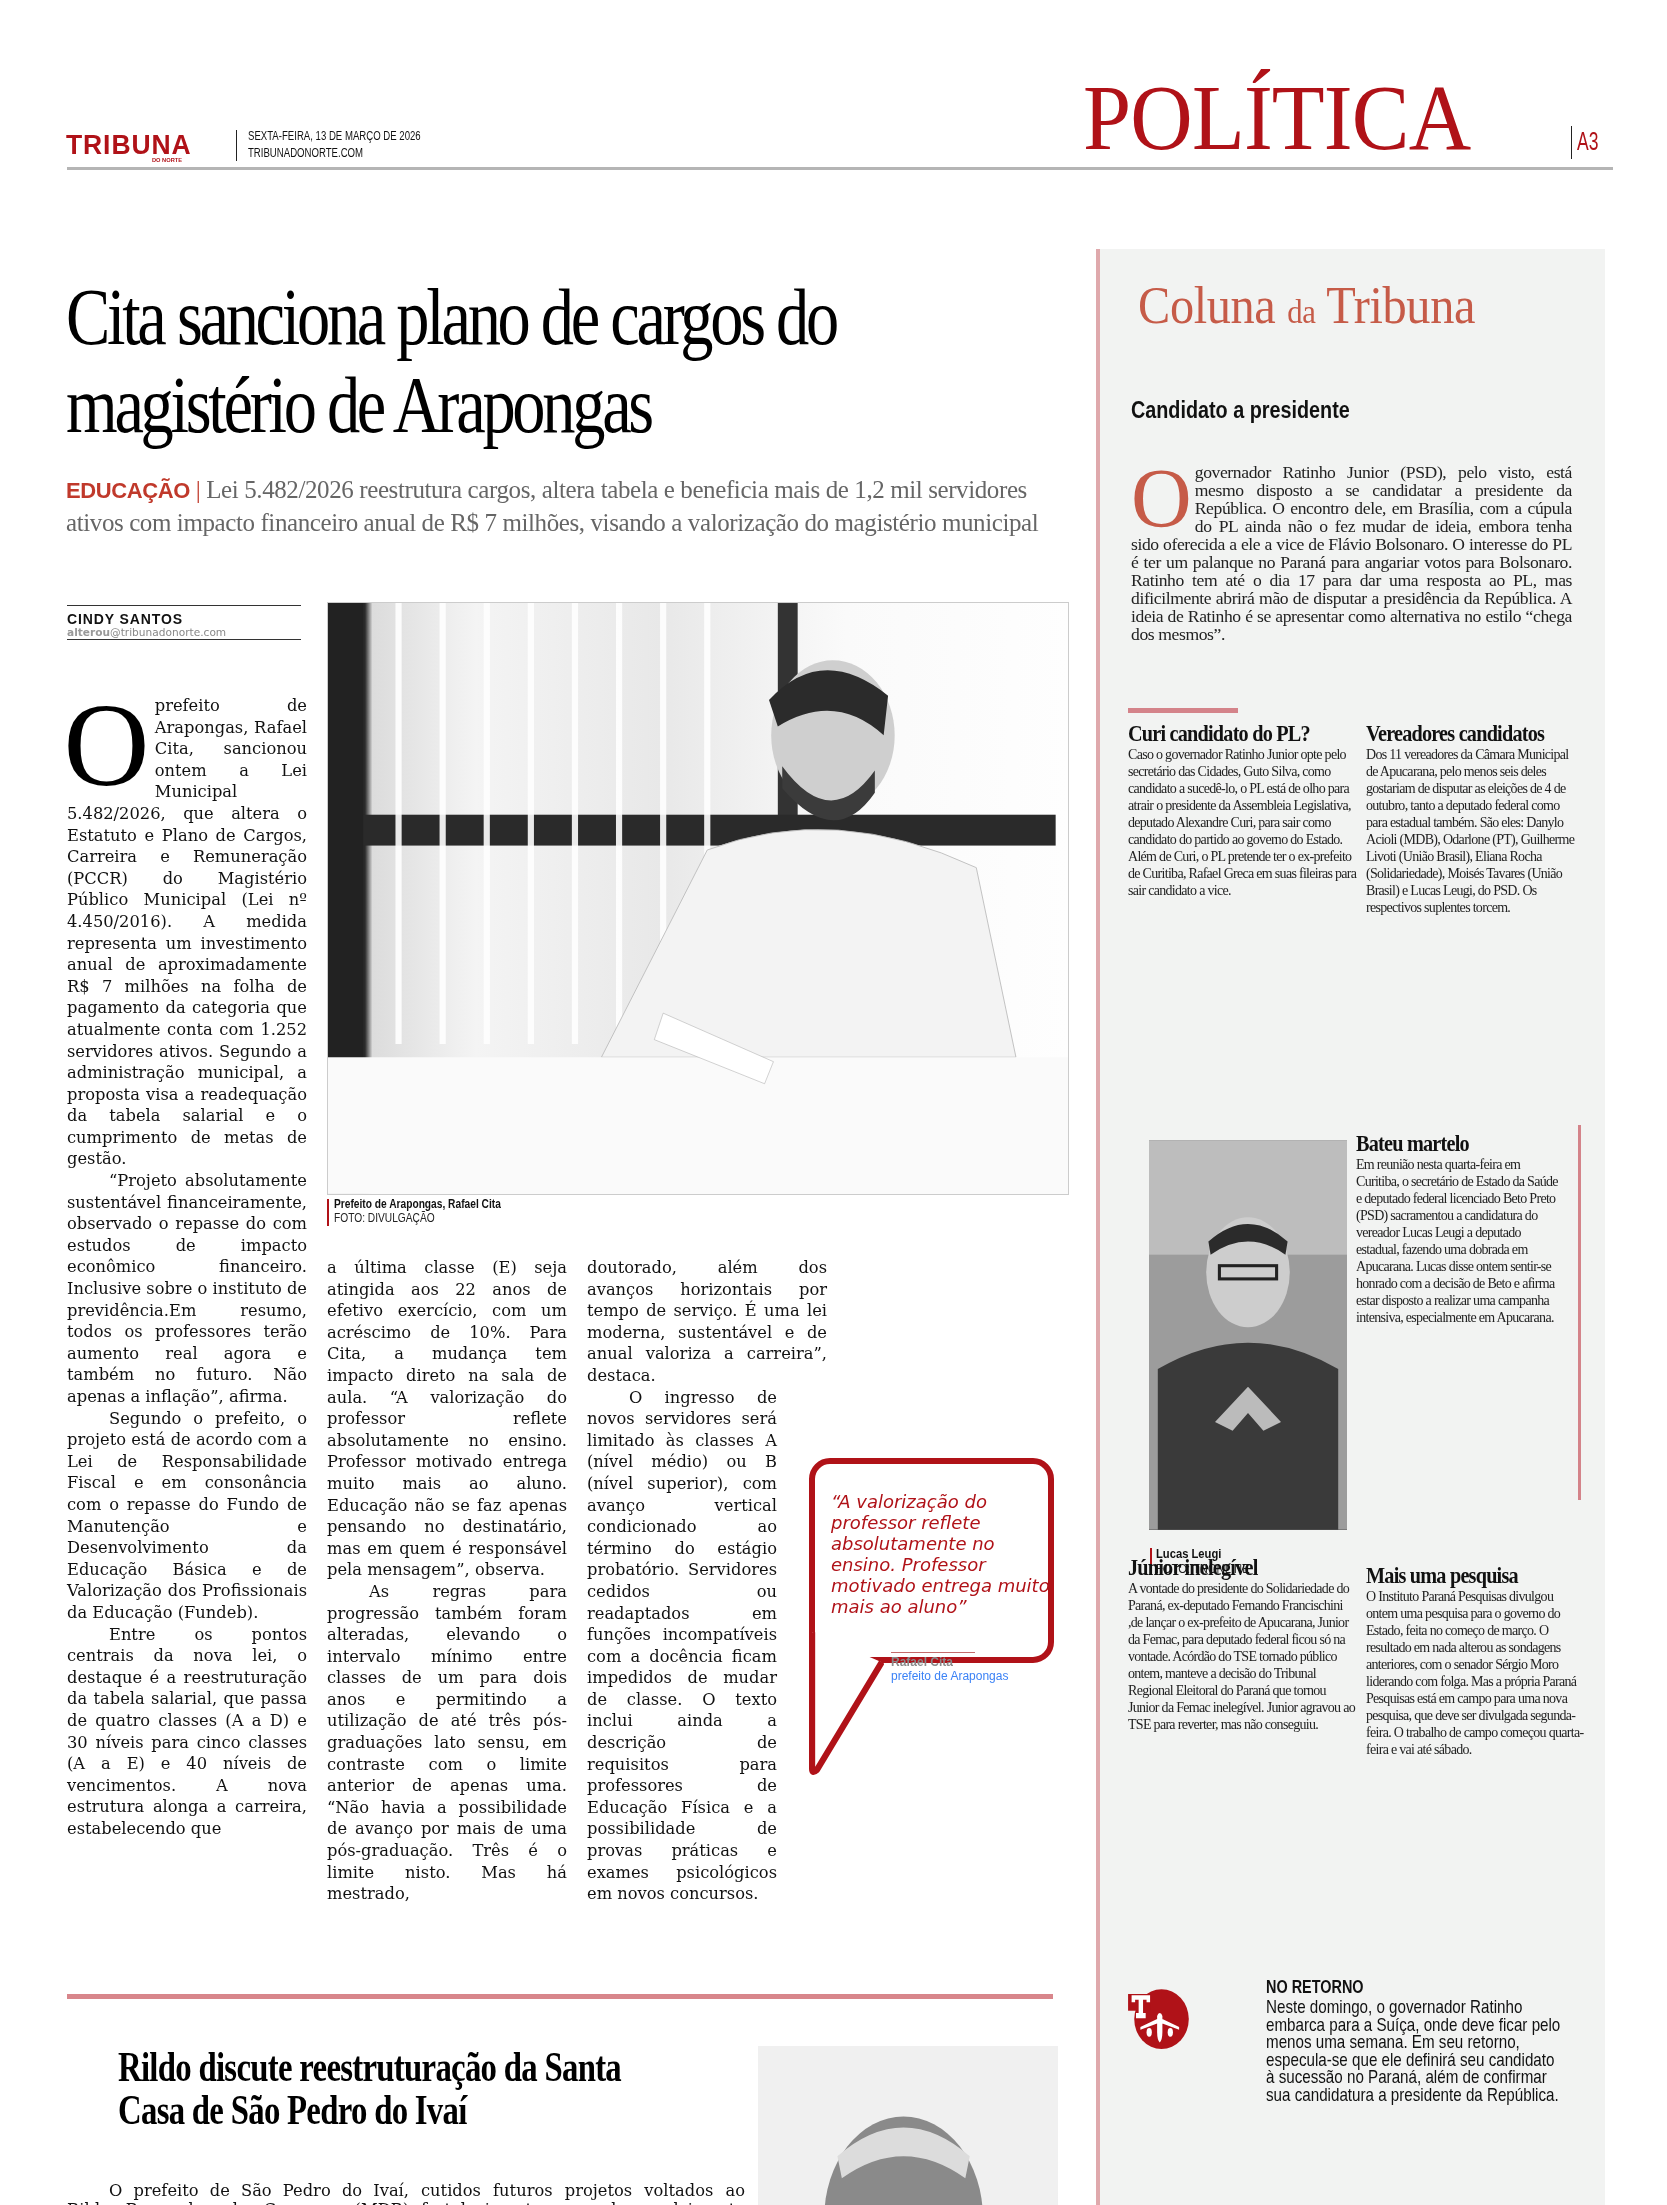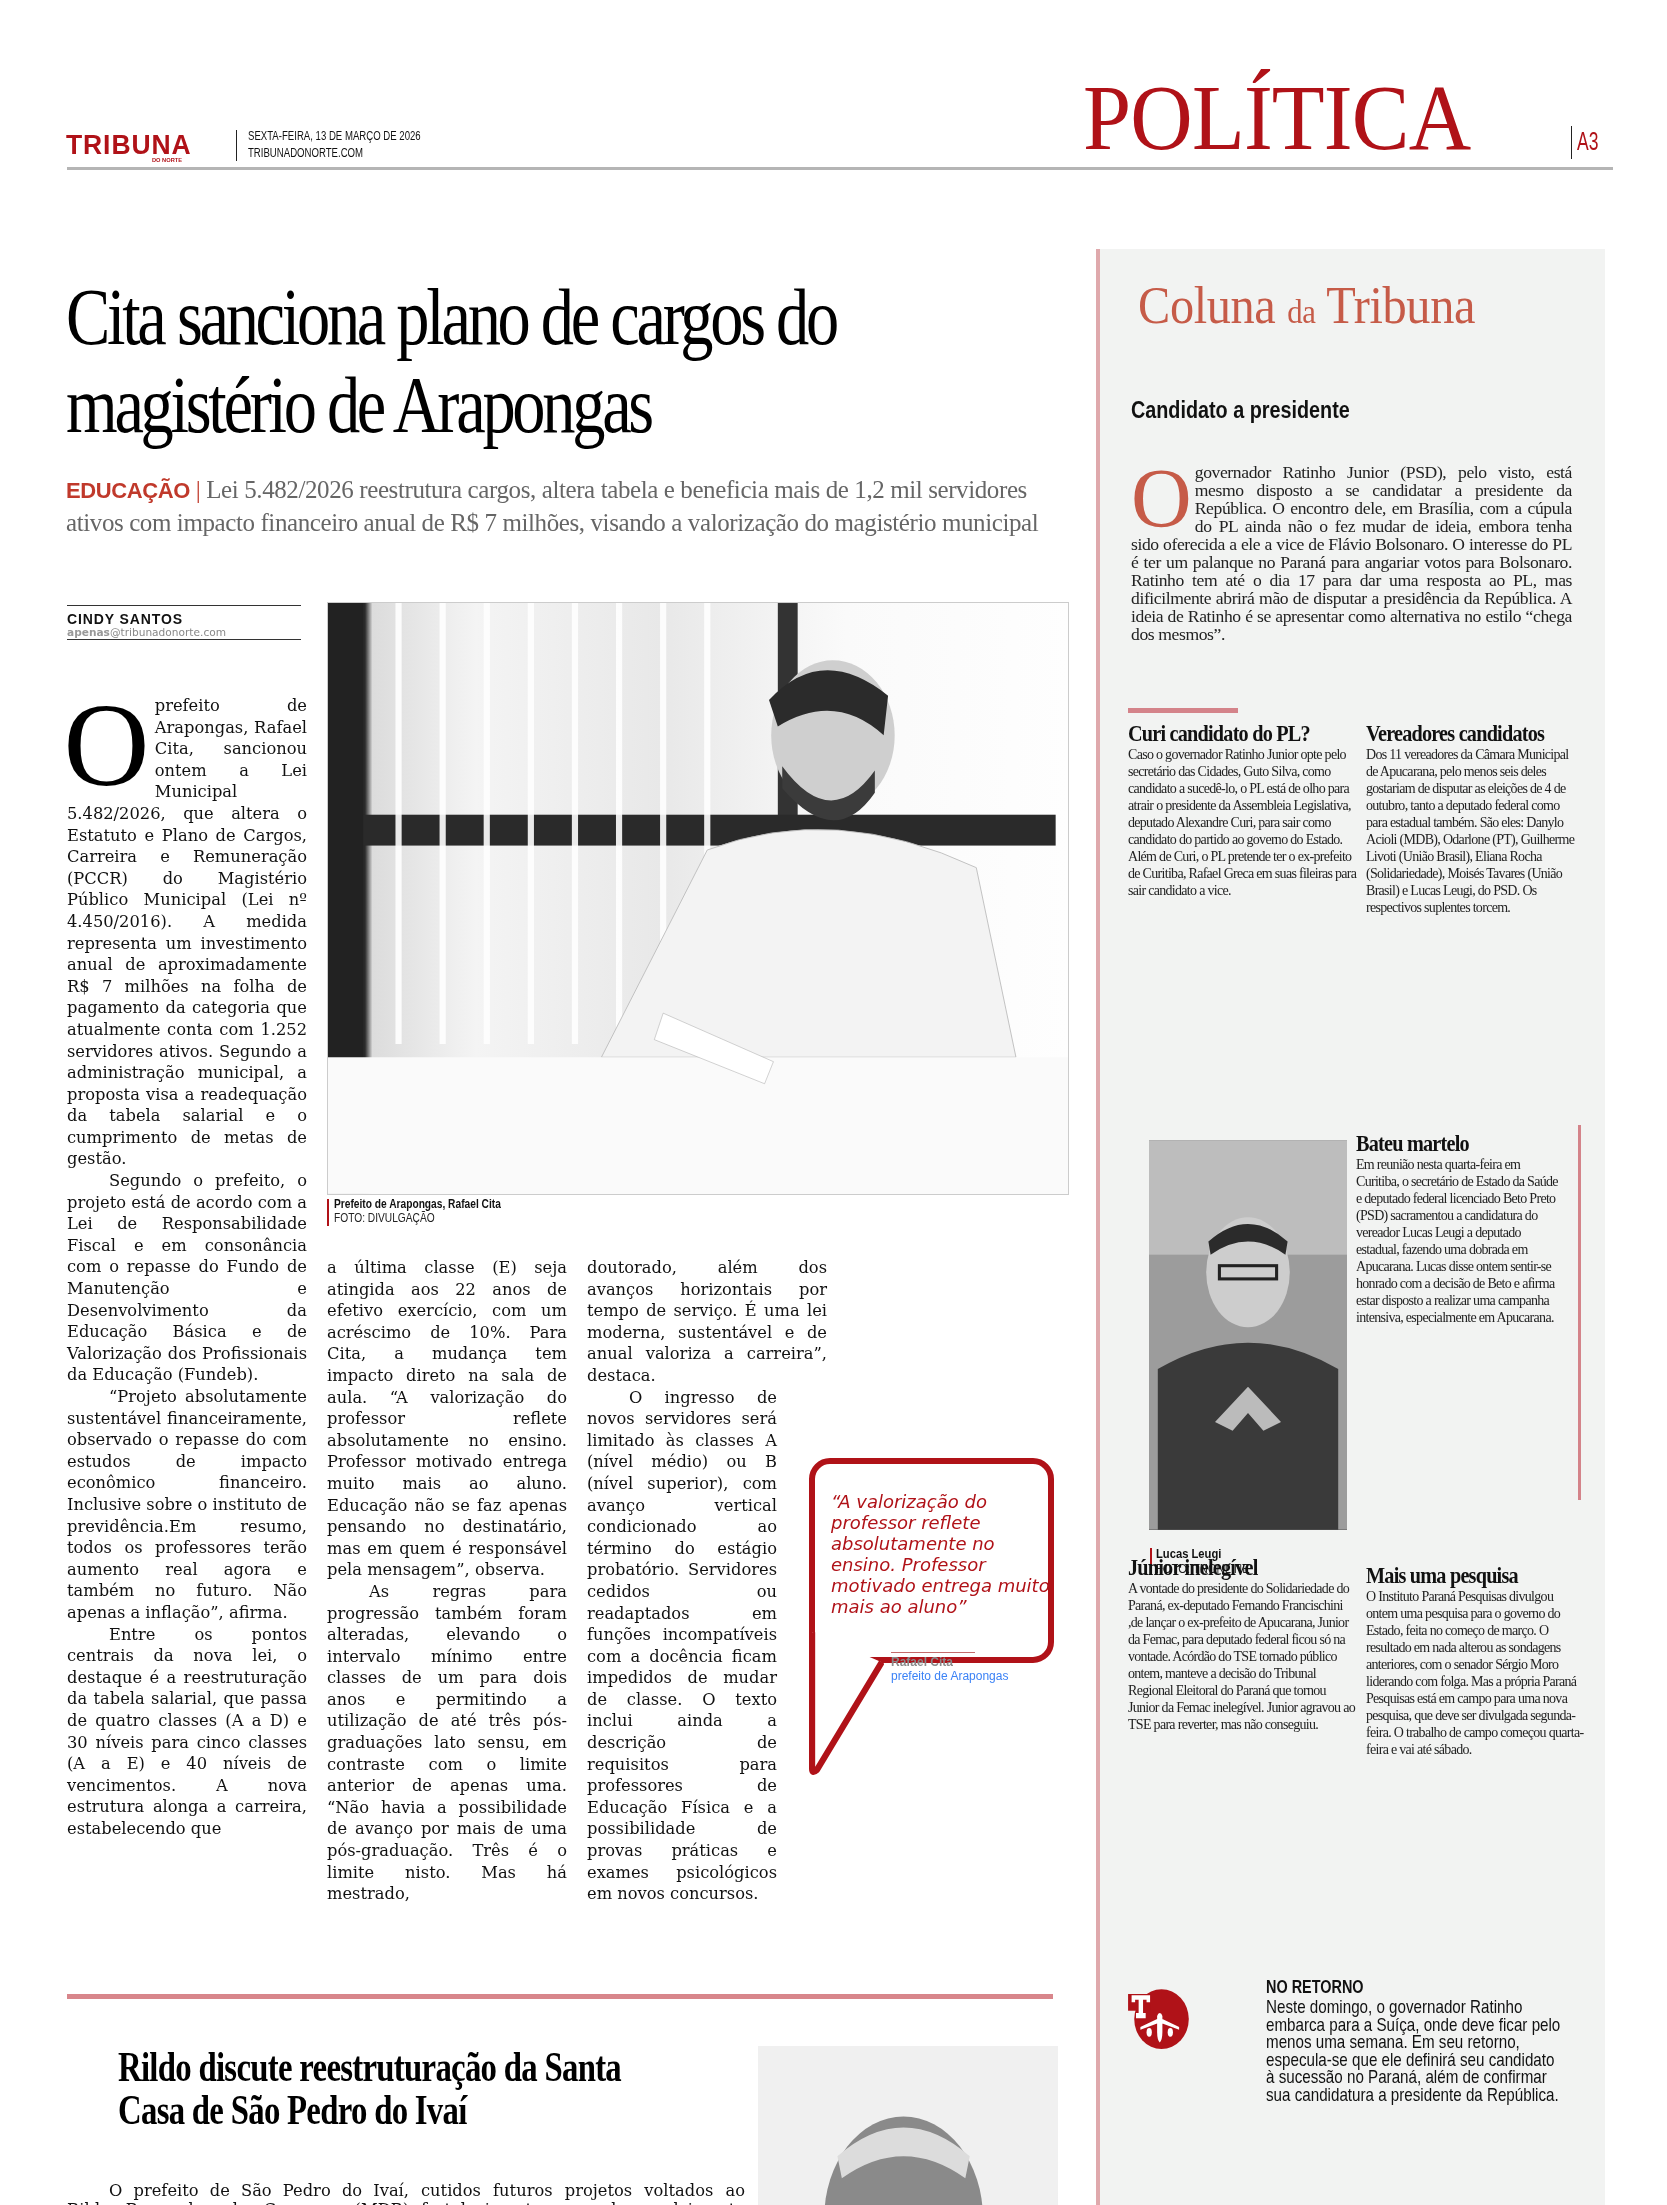--- a/index.html
+++ b/index.html
@@ -90,21 +90,21 @@
 
 <h1 class="abs headline" style="margin:0">Cita sanciona plano de cargos do magistério de Arapongas</h1>
 <div class="abs deck">
   <span class="kicker">EDUCAÇÃO</span>
   <span class="bar"> | </span>
   <span>Lei 5.482/2026 reestrutura cargos, altera tabela e beneficia mais de 1,2 mil servidores ativos com impacto financeiro anual de R$ 7 milhões, visando a valorização do magistério municipal</span>
 </div>
 
 <div class="abs by-rule1"></div>
 <div class="abs by-name">CINDY SANTOS</div>
-<div class="abs by-mail"><b>apenas</b><span>@tribunadonorte.com</span></div>
+<div class="abs by-mail"><b>alterou</b><span>@tribunadonorte.com</span></div>
 <div class="abs by-rule2"></div>
 
 <div class="abs photo1">
   <svg width="740" height="591" viewBox="0 0 1678 1340">
     <rect x="0" y="0" width="80" height="1340" fill="#222"></rect>
     <rect x="1020" y="0" width="45" height="560" fill="#333"></rect>
     <rect x="80" y="480" width="1570" height="70" fill="#2a2a2a"></rect>
     <g stroke="#fff" stroke-width="14" opacity="0.9">
       <line x1="160" y1="0" x2="160" y2="1000"></line>
         <line x1="260" y1="0" x2="260" y2="1000"></line>
@@ -122,22 +122,22 @@
     <rect x="0" y="1030" width="1678" height="310" fill="#fafafa"></rect>
     <path d="M760 930 L1010 1040 L990 1090 L740 990 Z" fill="#ffffff" stroke="#999"></path>
   </svg>
 </div>
 <div class="abs caption-bar" style="left:327px;top:1199px;height:27px;"></div>
 <div class="abs caption-title" style="left:334px;top:1197px;">Prefeito de Arapongas, Rafael Cita</div>
 <div class="abs caption-credit" style="left:334px;top:1211px;">FOTO: DIVULGAÇÃO</div>
 
 <div class="abs col" style="left:67px;top:695px;width:240px;">
   <p class="noind"><span class="dropcap">O</span><span>prefeito de Arapongas, Rafael Cita, sancionou ontem a Lei Municipal 5.482/2026, que altera o Estatuto e Plano de Cargos, Carreira e Remuneração (PCCR) do Magistério Público Municipal (Lei nº 4.450/2016). A medida representa um investimento anual de aproximadamente R$ 7 milhões na folha de pagamento da categoria que atualmente conta com 1.252 servidores ativos. Segundo a administração municipal, a proposta visa a readequação da tabela salarial e o cumprimento de metas de gestão.</span></p>
+  <p>“Projeto absolutamente sustentável financeiramente, observado o repasse do com estudos de impacto econômico financeiro. Inclusive sobre o instituto de previdência.Em resumo, todos os professores terão aumento real agora e também no futuro. Não apenas a inflação”, afirma.</p>
   <p>Segundo o prefeito, o projeto está de acordo com a Lei de Responsabilidade Fiscal e em consonância com o repasse do Fundo de Manutenção e Desenvolvimento da Educação Básica e de Valorização dos Profissionais da Educação (Fundeb).</p>
-  <p>“Projeto absolutamente sustentável financeiramente, observado o repasse do com estudos de impacto econômico financeiro. Inclusive sobre o instituto de previdência.Em resumo, todos os professores terão aumento real agora e também no futuro. Não apenas a inflação”, afirma.</p>
   <p>Entre os pontos centrais da nova lei, o destaque é a reestruturação da tabela salarial, que passa de quatro classes (A a D) e 30 níveis para cinco classes (A a E) e 40 níveis de vencimentos. A nova estrutura alonga a carreira, estabelecendo que</p>
 </div>
 <div class="abs col" style="left:327px;top:1257px;width:240px;">
   <p class="noind">a última classe (E) seja atingida aos 22 anos de efetivo exercício, com um acréscimo de 10%. Para Cita, a mudança tem impacto direto na sala de aula. “A valorização do professor reflete absolutamente no ensino. Professor motivado entrega muito mais ao aluno. Educação não se faz apenas pensando no destinatário, mas em quem é responsável pela mensagem”, observa.</p>
   <p>As regras para progressão também foram alteradas, elevando o intervalo mínimo entre classes de um para dois anos e permitindo a utilização de até três pós-graduações lato sensu, em contraste com o limite anterior de apenas uma. “Não havia a possibilidade de avanço por mais de uma pós-graduação. Três é o limite nisto. Mas há mestrado,</p>
 </div>
 <div class="abs col" style="left:587px;top:1257px;width:240px;">
   <p class="noind">doutorado, além dos avanços horizontais por tempo de serviço. É uma lei moderna, sustentável e de anual valoriza a carreira”, destaca.</p>
   <p style="width:190px">O ingresso de novos servidores será limitado às classes A (nível médio) ou B (nível superior), com avanço vertical condicionado ao término do estágio probatório. Servidores cedidos ou readaptados em funções incompatíveis com a docência ficam impedidos de mudar de classe. O texto inclui ainda a descrição de requisitos para professores de Educação Física e a possibilidade de provas práticas e exames psicológicos em novos concursos.</p>
 </div>

